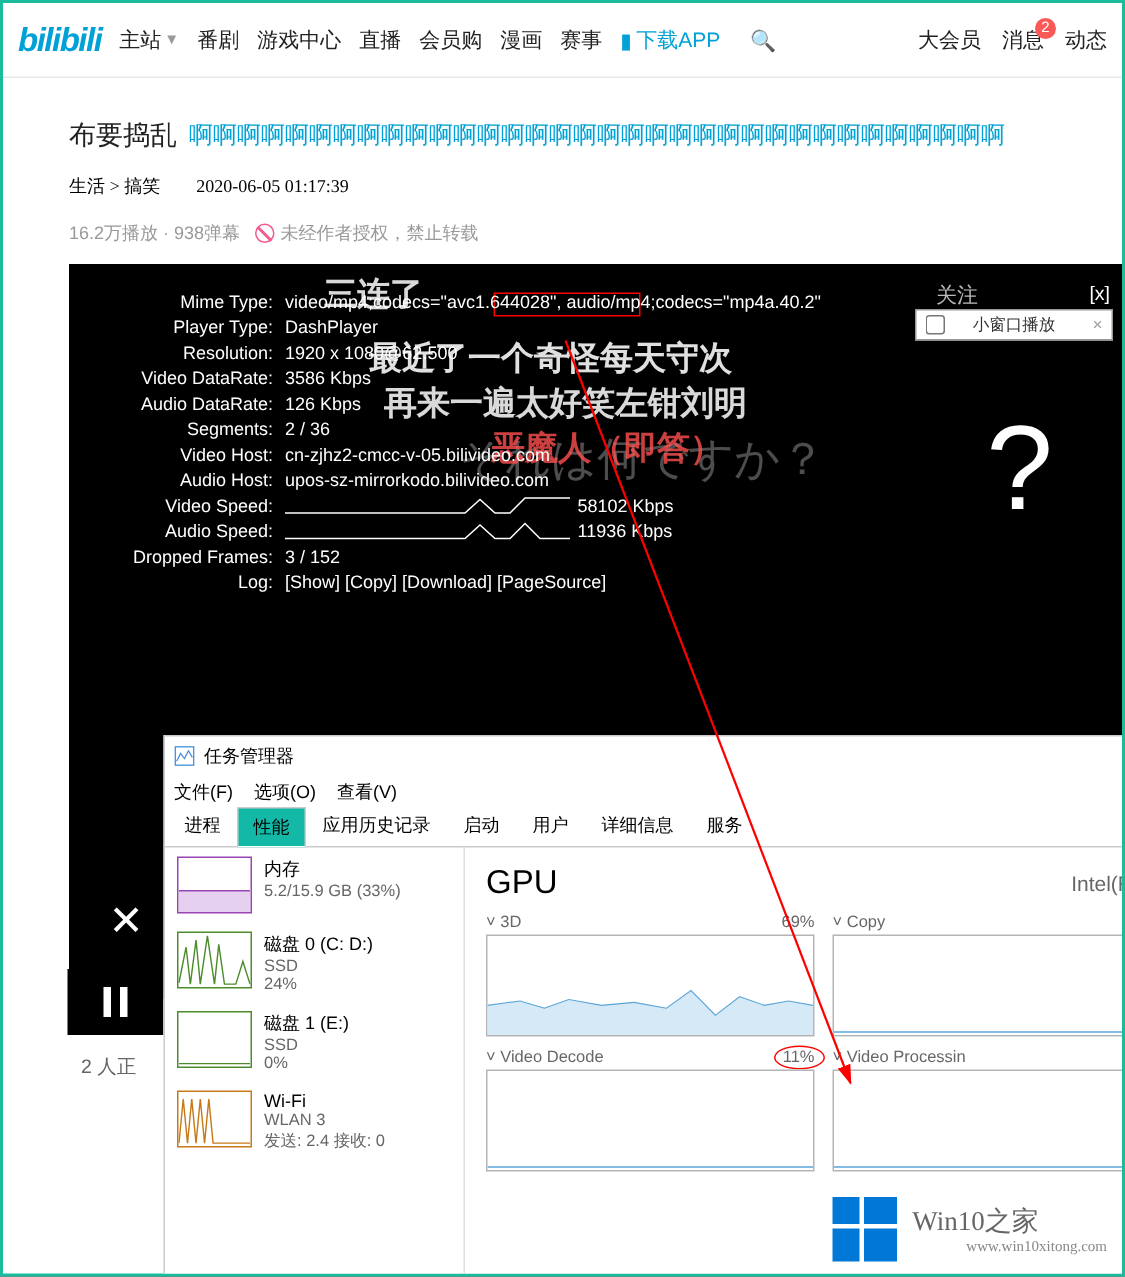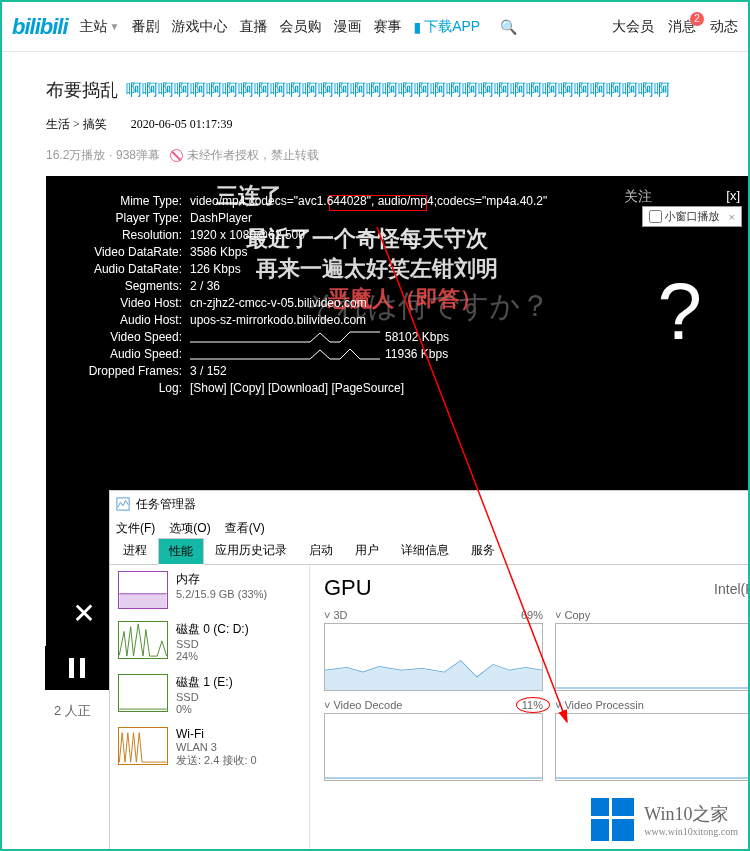--- a/index.html
+++ b/index.html
@@ -48,21 +48,21 @@
 .redbox1 { top: 19px; left: 283px; width: 98px; height: 16px; }
 
 
 .danmaku { position: absolute; color: rgba(255,255,255,0.85); font-size: 22px; font-weight: bold; white-space: nowrap; z-index: 2; }
 
 
 .big-q { position: absolute; right: 50px; top: 90px; font-size: 80px; color: #fff; z-index: 1; }
 .jp-text { position: absolute; top: 110px; left: 260px; font-size: 30px; color: rgba(255,255,255,0.3); z-index: 1; }
 
 
-.popup { position: absolute; top: 30px; right: 10px; background: #fff; border: 1px solid #999; padding: 2px 6px; font-size: 11px; color: #333; z-index: 5; display: flex; align-items: center; gap: 3px; }
+.popup { position: absolute; top: 30px; right: 10px; background: #fff; border: 1px solid #999; padding: 2px 6px; font-size: 11px; color: #333; z-index: 5; display: flex; align-items: center; gap: 19px; }
 .popup input { margin: 0; }
 .popup .x { margin-left: 6px; color: #999; }
 
 
 .taskmgr { position: absolute; top: 488px; left: 107px; width: 680px; height: 370px; background: #fff; border: 1px solid #ccc; z-index: 10; }
 .taskmgr-title { height: 26px; display: flex; align-items: center; padding: 0 6px; font-size: 12px; gap: 6px; }
 .tm-icon { width: 14px; height: 14px; }
 .tm-menu { height: 22px; display: flex; align-items: center; padding: 0 6px; font-size: 12px; gap: 14px; }
 .tm-tabs { height: 26px; display: flex; align-items: flex-end; padding: 0 2px; font-size: 12px; border-bottom: 1px solid #ccc; }
 .tm-tab { padding: 4px 10px; border: 1px solid transparent; cursor: pointer; }
@@ -93,21 +93,21 @@
 .player-ctrl-pause { position: absolute; left: 43px; top: 644px; background: #000; color: #fff; width: 64px; height: 44px; display: flex; align-items: center; justify-content: center; z-index: 2; }
 .ppl-watching { position: absolute; left: 52px; top: 700px; font-size: 13px; color: #666; z-index: 2; }
 
 
 .watermark { position: absolute; right: 4px; bottom: 4px; z-index: 60; display: flex; align-items: center; gap: 10px; background: rgba(255,255,255,0.9); padding: 4px 6px; }
 .win-logo { display: grid; grid-template-columns: 18px 22px; grid-template-rows: 18px 22px; gap: 3px; }
 .win-logo div { background: #0078d7; }
 .watermark .txt { font-family: "Microsoft YaHei"; }
 .watermark .txt .line1 { font-size: 20px; color: #0078d7; font-weight: normal; }
 .watermark .txt .line1 span { color: #666; font-size: 18px; }
-.watermark .txt .line2 { font-size: 10px; color: #888; }
+.watermark .txt .line2 { font-size: 10px; color: #888; margin-left: 36px; }
 </style>
 </head>
 <body>
 
 <div class="topnav">
   <div class="logo">bilibili</div>
   <div class="nav-links">
     <span class="nav-link">
         <span>主站</span>
         <span class="down-caret">▼</span>

